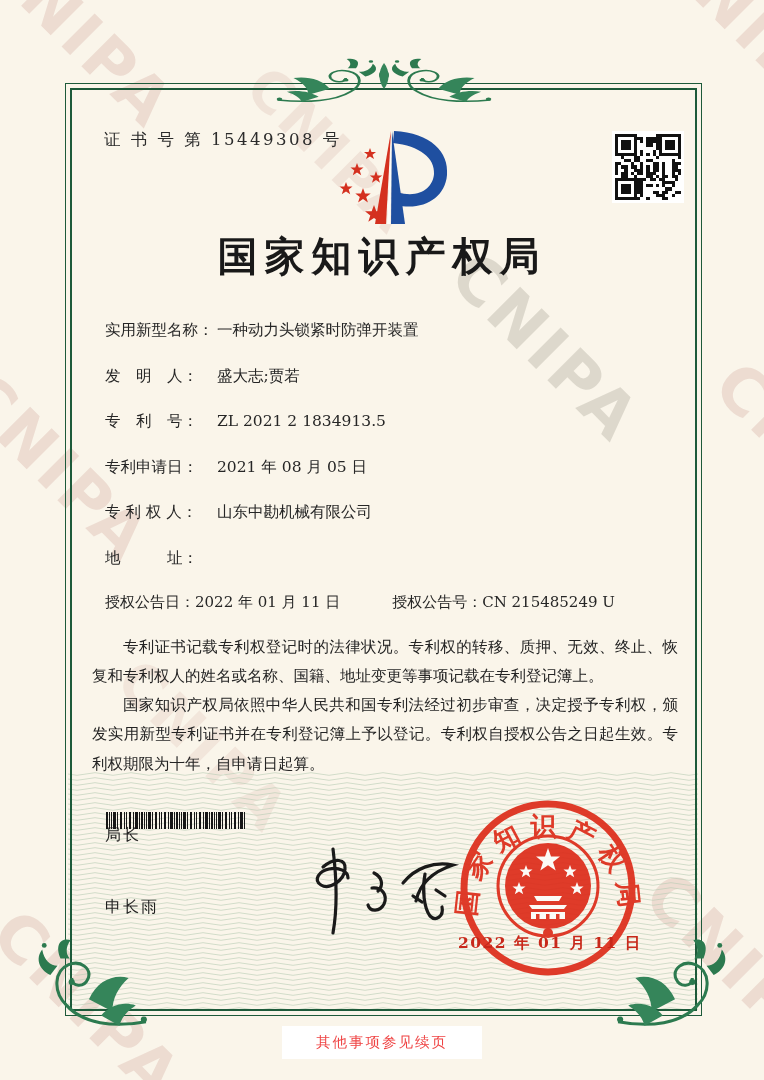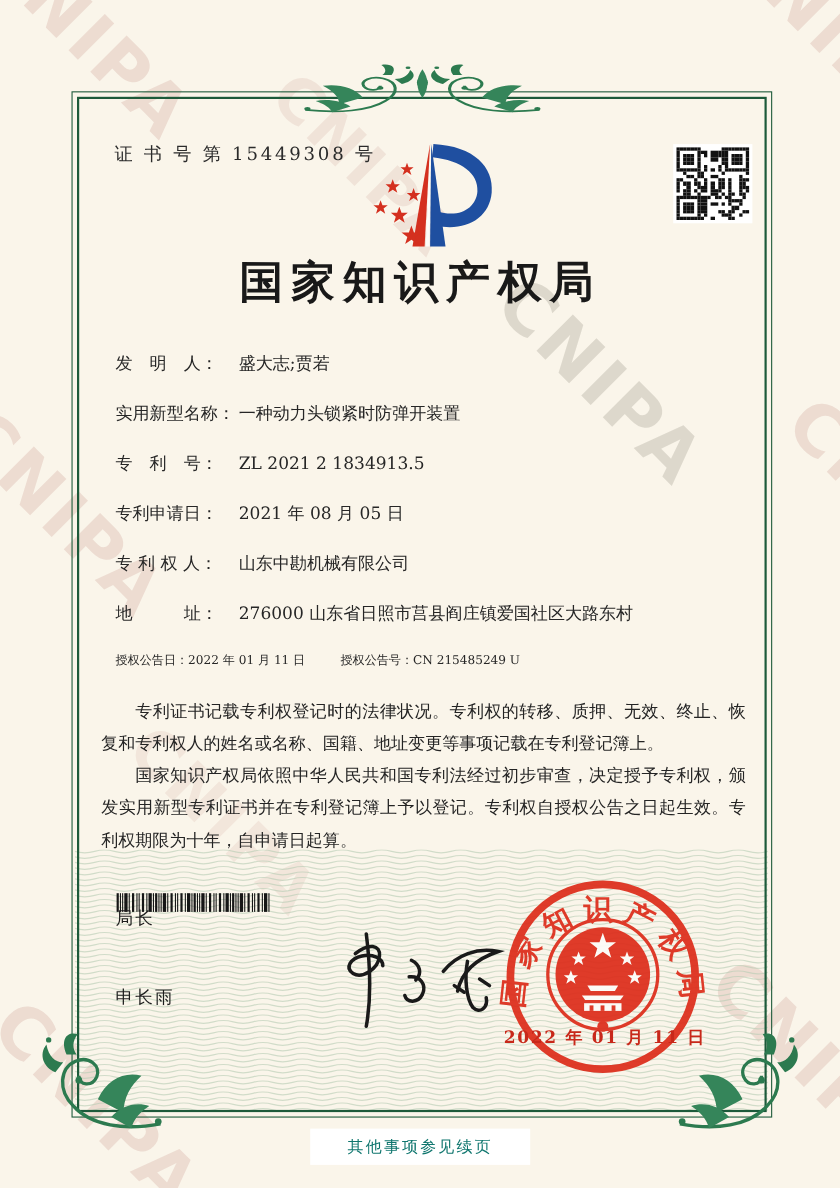--- a/index.html
+++ b/index.html
@@ -16,39 +16,39 @@
   .qr{position:absolute;left:612px;top:131px;width:72px;height:72px;background:#fff;padding:3px;box-sizing:border-box;
       display:grid;grid-template-columns:repeat(21,1fr);grid-template-rows:repeat(21,1fr);}
   .qr b{display:block;}
   .qr b.d{background:#111;}
   .title{position:absolute;left:0;top:229px;width:100%;text-align:center;font-size:40px;font-weight:600;
          letter-spacing:7px;color:#191919;}
   .fields{position:absolute;left:105px;top:320px;width:560px;font-size:15.5px;color:#262626;}
   .frow{display:flex;margin-bottom:24.5px;line-height:21px;}
   .flabel{flex:0 0 112px;white-space:nowrap;}
   .fvalue{white-space:nowrap;}
-  .grant{position:absolute;left:105px;top:593px;width:560px;font-size:11px;color:#262626;display:flex;}
-  .grant .g2{margin-left:32px;}
+  .grant{position:absolute;left:105px;top:593px;width:560px;font-size:15px;color:#262626;display:flex;}
+  .grant .g2{margin-left:52px;}
   .paras{position:absolute;left:92px;top:633px;width:586px;font-size:15.5px;line-height:1.88;color:#242424;
          text-align:justify;}
   .paras p{margin:0;text-indent:2em;}
   .waves{position:absolute;left:68px;top:772px;width:630px;height:241px;opacity:.6;}
   .barcode{position:absolute;left:106px;top:812px;height:17px;display:flex;align-items:stretch;}
   .barcode i{display:block;background:#161616;}
   .barcode em{display:block;background:transparent;}
   .director{position:absolute;left:105px;color:#1d1d1d;font-size:16px;letter-spacing:2px;}
   .d1{top:825px;text-align:center;} .d2{top:897px;}
   .sig{position:absolute;left:295px;top:843px;width:175px;height:98px;}
   .sealwrap{position:absolute;left:452px;top:792px;width:192px;height:192px;opacity:.93;}
   .sealdate{position:absolute;left:458px;top:933px;width:180px;text-align:center;color:#c8281a;
             font-size:15.5px;font-weight:bold;letter-spacing:1.5px;white-space:nowrap;}
   .pageno{position:absolute;left:0;top:986px;width:100%;text-align:center;font-size:13.5px;
           letter-spacing:2px;color:#333;}
   .contnote{position:absolute;left:282px;top:1026px;width:200px;height:33px;background:#ffffff;
-            display:flex;align-items:center;justify-content:center;font-size:14.5px;letter-spacing:2px;color:#0f766e;}
+            display:flex;align-items:center;justify-content:center;font-size:14.5px;letter-spacing:2px;color:#ef4444;}
   .orn{position:absolute;pointer-events:none;}
   .orn-tc{left:272px;top:57px;width:224px;height:48px;}
   .orn-bl{left:30px;top:936px;width:122px;height:92px;}
   .orn-br{left:612px;top:936px;width:122px;height:92px;transform:scaleX(-1);}
   svg{display:block;}
 </style>
 </head>
 <body>
 
 <div class="page">
@@ -603,42 +603,41 @@
       <b class=""></b>
       <b class=""></b>
       <b class=""></b>
       <b class=""></b>
     </div>
 
   <div class="title">国家知识产权局</div>
 
   <div class="fields">
     <div class="frow">
+      <span class="flabel">实用新型名称：</span>
+      <span class="fvalue">一种动力头锁紧时防弹开装置</span>
+    </div>
+    <div class="frow">
       <span class="flabel">发　明　人：</span>
       <span class="fvalue">盛大志;贾若</span>
-    </div>
-    <div class="frow">
-      <span class="flabel">实用新型名称：</span>
-      <span class="fvalue">一种动力头锁紧时防弹开装置</span>
     </div>
     <div class="frow">
       <span class="flabel">专　利　号：</span>
       <span class="fvalue">ZL 2021 2 1834913.5</span>
     </div>
     <div class="frow">
       <span class="flabel">专利申请日：</span>
       <span class="fvalue">2021 年 08 月 05 日</span>
     </div>
     <div class="frow">
       <span class="flabel">专 利 权 人：</span>
       <span class="fvalue">山东中勘机械有限公司</span>
     </div>
     <div class="frow">
       <span class="flabel">地　　　址：</span>
-      <span class="fvalue">276000 山东省日照市莒县阎庄镇爱国社区大路东村</span>
     </div>
   </div>
 
   <div class="grant">
     <span class="g1">
       <span>授权公告日：</span><span>2022 年 01 月 11 日</span>
     </span>
     <span class="g2">
       <span>授权公告号：</span><span>CN 215485249 U</span>
     </span>

